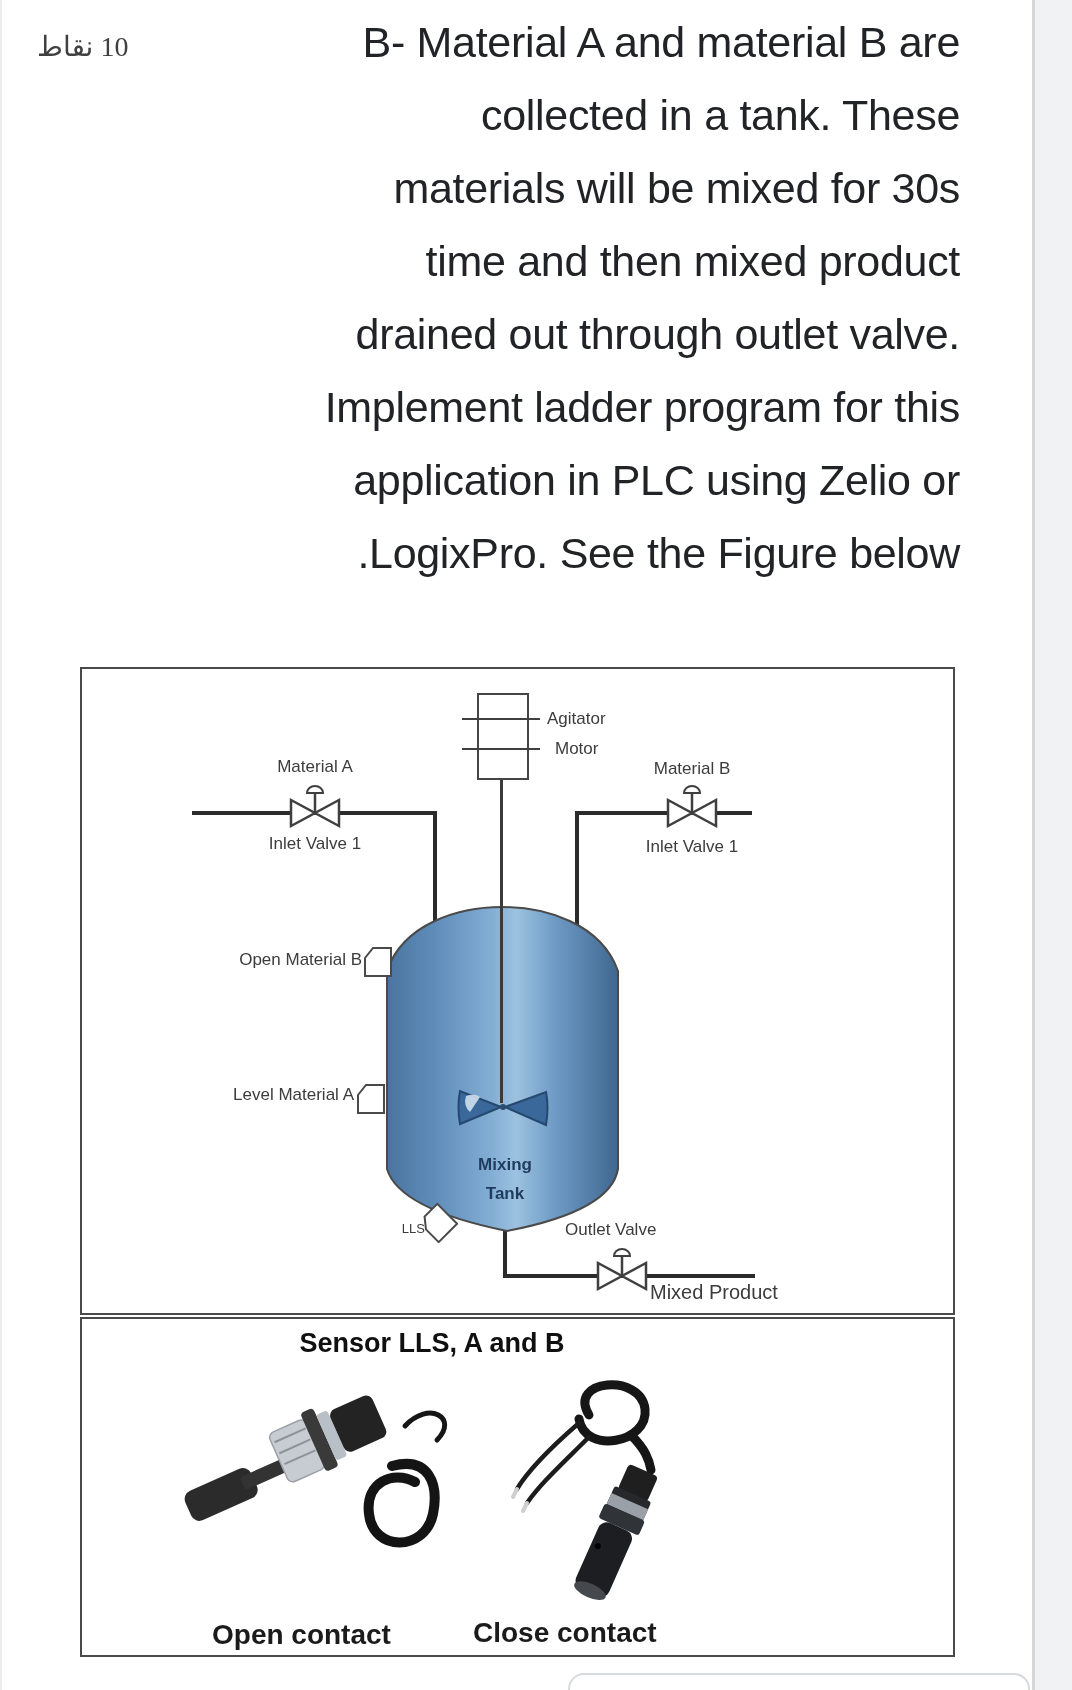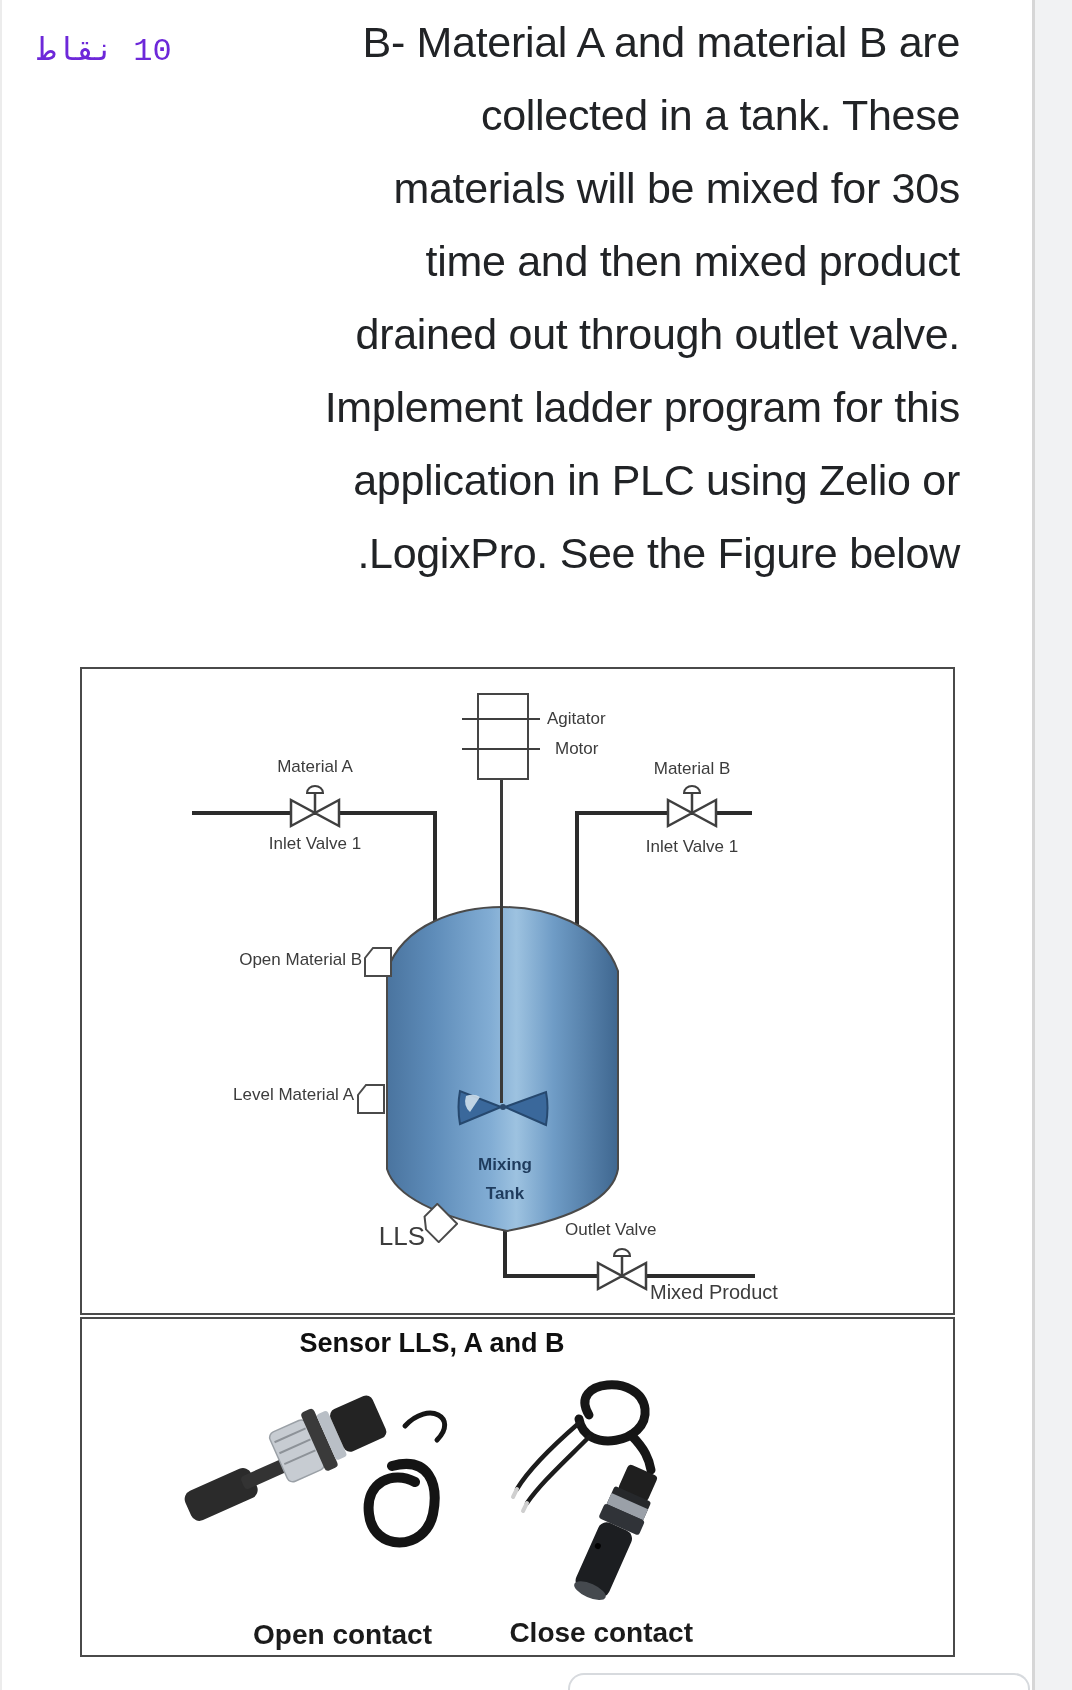--- a/index.html
+++ b/index.html
@@ -5,42 +5,42 @@
   html,body{margin:0;padding:0;}
   body{
     width:1072px;height:1690px;position:relative;background:#ffffff;
     font-family:"Liberation Sans", sans-serif;overflow:hidden;
     border-left:2px solid #ececec;box-sizing:border-box;
   }
   .abs{position:absolute;}
   
   .gutter{left:1030px;top:0;width:42px;height:1690px;background:#f1f2f3;border-left:3px solid #d6d6d6;}
   
-  .points{left:35px;top:30px;font-size:32px;color:#6d28d9;font-family:Liberation Mono, monospace;}
+  .points{left:35px;top:30px;font-size:28px;color:#404040;font-family:Liberation Serif, serif;}
   .question{
     left:80px;top:6px;width:878px;text-align:right;white-space:pre-line;
     font-size:43px;line-height:73px;color:#212326;letter-spacing:-0.3px;
   }
   
   .figbox{left:78px;top:667px;width:875px;height:648px;border:2px solid #4a4a4a;background:#fff;box-sizing:border-box;}
   .sensorbox{left:78px;top:1317px;width:875px;height:340px;border:2px solid #4a4a4a;background:#fff;box-sizing:border-box;}
   .canvas{position:absolute;left:0;top:0;width:871px;height:644px;}
   
   .pipe{background:#2b2b2b;position:absolute;}
   .thinline{background:#3f3f3f;position:absolute;}
   .motor-rect{position:absolute;left:395px;top:24px;width:52px;height:87px;border:2px solid #454545;background:#fff;box-sizing:border-box;z-index:3;}
   .shaft{position:absolute;left:418px;top:111px;width:3px;height:323px;background:#3a3a3a;z-index:6;}
   .dlabel{position:absolute;font-size:17px;color:#3c3c3c;z-index:9;white-space:nowrap;}
   .navy{color:#1f3c5e;font-weight:bold;}
   .center{text-align:center;}
   .right{text-align:right;}
   .z2{z-index:2}.z4{z-index:4}.z5{z-index:5}.z7{z-index:7}.z8{z-index:8}
   
   .panelheading{position:absolute;left:0;top:9px;width:700px;text-align:center;font-size:27px;font-weight:bold;color:#101010;}
-  .contact-label{position:absolute;font-size:28px;font-weight:600;color:#1b1b1b;width:220px;text-align:right;}
+  .contact-label{position:absolute;font-size:28px;font-weight:600;color:#1b1b1b;width:220px;text-align:left;}
   
   .nextcard{left:566px;top:1673px;width:462px;height:17px;background:#fff;border:2px solid #d7dade;border-bottom:none;border-radius:16px 16px 0 0;box-sizing:border-box;}
 </style>
 </head>
 <body>
 
 <div class="abs gutter"></div>
 
 <div class="abs points" dir="rtl">10 نقاط</div>
 
@@ -123,21 +123,21 @@
     <div class="dlabel" style="left:465px;top:40px;">Agitator</div>
     <div class="dlabel" style="left:473px;top:70px;">Motor</div>
     <div class="dlabel center" style="left:163px;top:88px;width:140px;">Material A</div>
     <div class="dlabel center" style="left:540px;top:90px;width:140px;">Material B</div>
     <div class="dlabel center" style="left:153px;top:165px;width:160px;">Inlet Valve 1</div>
     <div class="dlabel center" style="left:530px;top:168px;width:160px;">Inlet Valve 1</div>
     <div class="dlabel right" style="left:75px;top:281px;width:205px;">Open Material B</div>
     <div class="dlabel right" style="left:72px;top:416px;width:200px;">Level Material A</div>
     <div class="dlabel navy center" style="left:353px;top:486px;width:140px;">Mixing</div>
     <div class="dlabel navy center" style="left:353px;top:515px;width:140px;">Tank</div>
-    <div class="dlabel right" style="left:243px;top:552px;width:100px;font-size:26px;">LLS</div>
+    <div class="dlabel right" style="left:243px;top:552px;width:100px;font-size:13px;">LLS</div>
     <div class="dlabel" style="left:483px;top:551px;">Outlet Valve</div>
     <div class="dlabel" style="left:568px;top:612px;font-size:20px;">Mixed Product</div>
   </div>
 </div>
 
 <div class="abs sensorbox">
   <div class="canvas" style="width:871px;height:336px;padding-left:36px;">
 
     <div class="panelheading">Sensor LLS, A and B</div>
 

